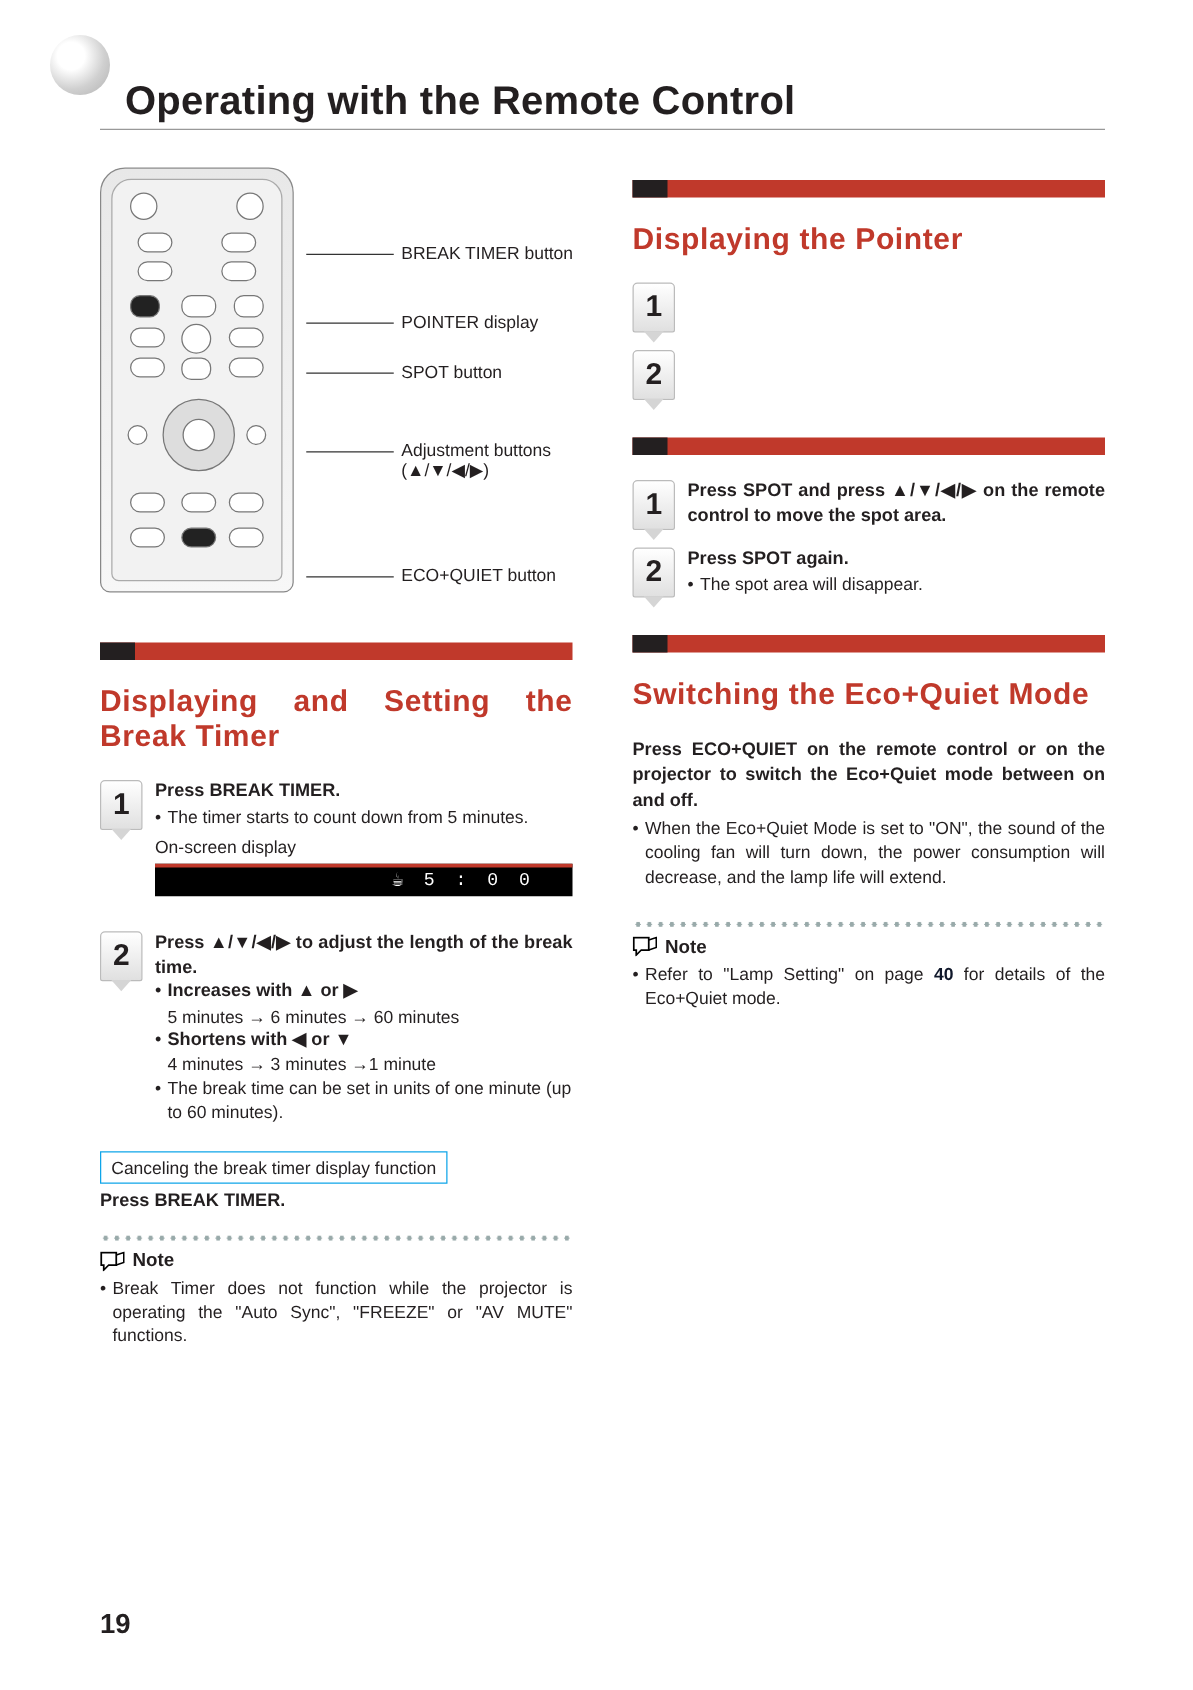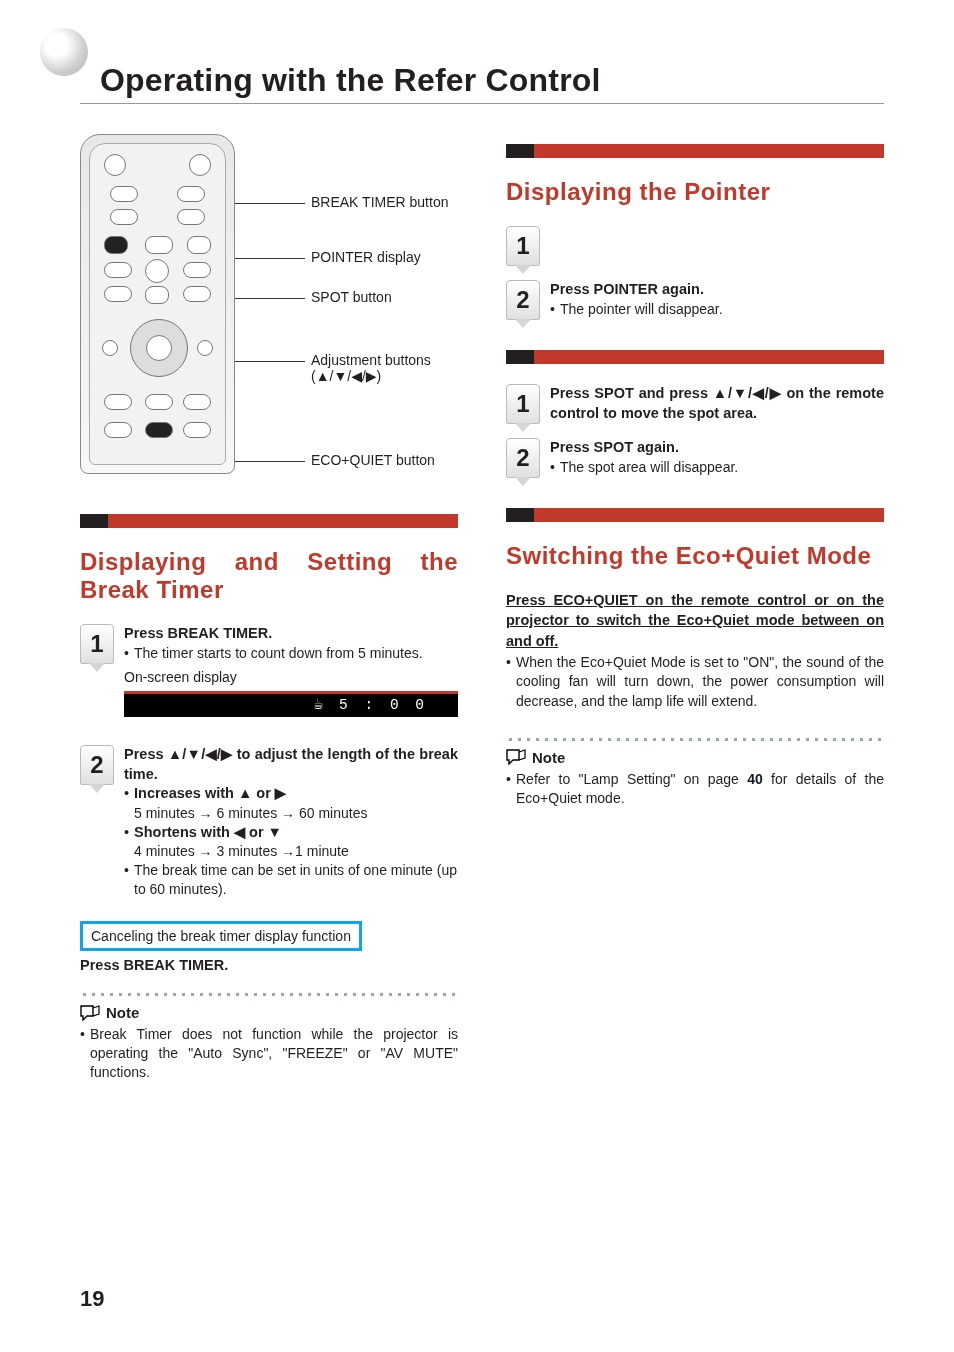--- a/index.html
+++ b/index.html
@@ -62,20 +62,21 @@
   }
   .remote-btn {
     position: absolute;
     border: 1px solid #777;
     border-radius: 50%;
     background: #fff;
   }
   .remote-wrap {
     position: relative;
     display: flex;
+    gap: 10px;
     margin-bottom: 40px;
   }
   .remote-labels {
     flex: 1;
     position: relative;
   }
   .callout {
     position: absolute;
     font-size: 14px;
     color: #231f20;
@@ -191,21 +192,21 @@
     justify-content: flex-end;
     padding-right: 30px;
     gap: 16px;
     margin-bottom: 14px;
   }
   .osd-display .cup {
     font-size: 16px;
     letter-spacing: 0;
   }
   .cancel-box {
-    border: 3px solid #0ea5e9;
+    border: 1px solid #0ea5e9;
     padding: 4px 8px;
     font-size: 14px;
     margin-top: 22px;
     margin-bottom: 6px;
     display: inline-block;
   }
   .press-line {
     font-weight: bold;
     font-size: 14.5px;
     margin-bottom: 18px;
@@ -246,21 +247,21 @@
     left: 80px;
     font-size: 22px;
     font-weight: bold;
   }
 </style>
 </head>
 <body>
 
 <div class="page">
   <div class="corner-ornament"></div>
-  <h1 class="page-title">Operating with the Refer Control</h1>
+  <h1 class="page-title">Operating with the Remote Control</h1>
   <div class="title-underline"></div>
 
   <div class="two-col">
 
     <div class="col">
       <div class="remote-wrap">
         <div class="remote-figure">
           <div class="remote-inner">
 
             <div class="remote-btn" style="left:14px;top:10px;width:22px;height:22px;"></div>
@@ -373,28 +374,20 @@
 
     <div class="col">
       <div class="section-bar small"></div>
       <h2 class="red-heading">Displaying the Pointer</h2>
       <div class="steps">
         <div class="step">
           <div class="step-badge">1</div>
         </div>
         <div class="step">
           <div class="step-badge">2</div>
-          <div class="step-body">
-            <div class="main">
-              <span>Press </span><span class="heavy">POINTER</span><span> again.</span>
-            </div>
-            <ul class="sub">
-                <li>The pointer will disappear.</li>
-              </ul>
-          </div>
         </div>
       </div>
 
       <div style="height:30px;"></div>
       <div class="section-bar"></div>
       <div class="steps">
         <div class="step">
           <div class="step-badge">1</div>
           <div class="step-body">
             <div class="main">
@@ -413,21 +406,21 @@
               </ul>
           </div>
         </div>
       </div>
 
       <div style="height:30px;"></div>
       <div class="section-bar"></div>
       <h2 class="red-heading justify" style="text-align-last:left;">Switching the Eco+Quiet Mode</h2>
 
       <div class="eco-body">
-        <div class="bold" style="text-align:justify;text-decoration:underline;">
+        <div class="bold" style="text-align:justify;">
           <span>Press </span><span class="heavy">ECO+QUIET</span><span> on the remote control or on the projector to switch the Eco+Quiet mode between on and off.</span>
         </div>
         <ul style="list-style:none;font-size:14px;margin-top:2px;">
           <li style="position:relative;padding-left:10px;text-align:justify;"><span style="position:absolute;left:0;">•</span><span>When the Eco+Quiet Mode is set to "ON", the sound of the cooling fan will turn down, the power consumption will decrease, and the lamp life will extend.</span></li>
         </ul>
       </div>
 
       <div style="height:18px;"></div>
       <div class="note-sep"></div>
       <div class="note-head">

